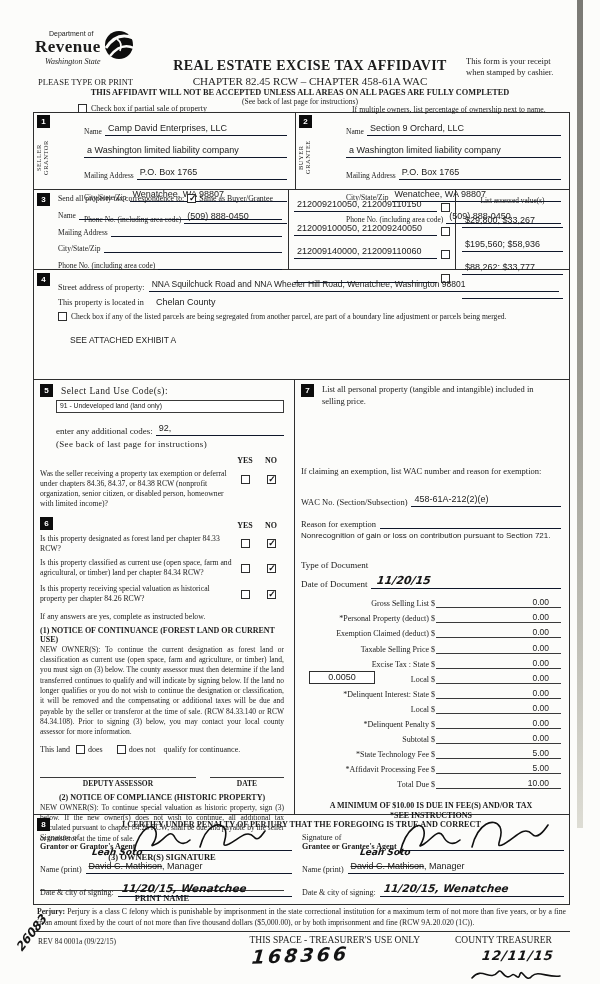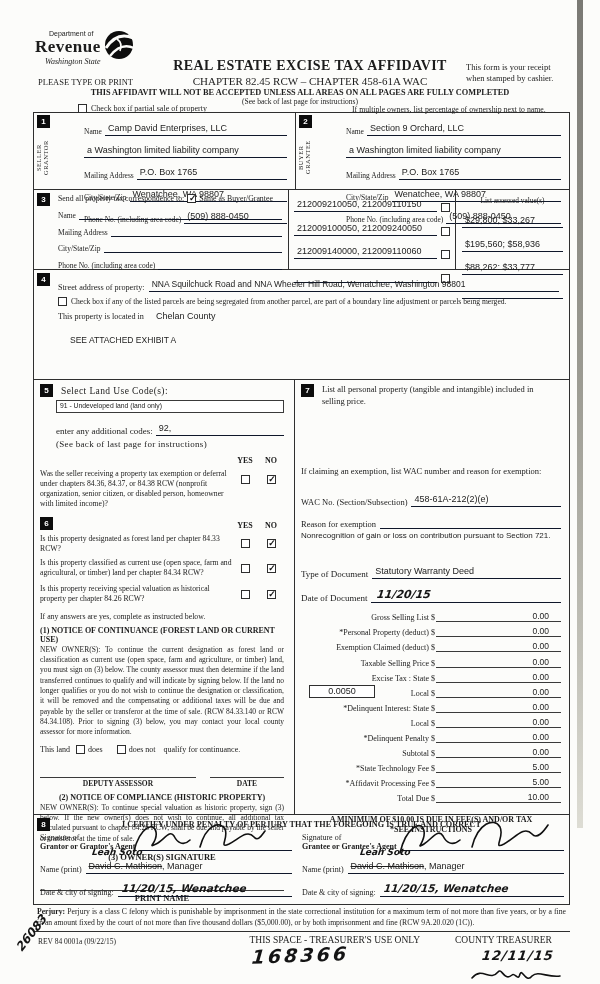--- a/index.html
+++ b/index.html
@@ -84,21 +84,21 @@
         <path d="M3 19 Q14 2 30 9" stroke="#fcfcfa" stroke-width="3" fill="none"></path>
         <path d="M7 27 Q18 13 31 19" stroke="#fcfcfa" stroke-width="2.4" fill="none"></path>
         <path d="M14 10 Q20 14 17 22" stroke="#fcfcfa" stroke-width="1.6" fill="none"></path>
       </svg>
     </div>
   </div>
 
   <div class="abs title" style="left:140px; top:58px; width:340px;">REAL ESTATE EXCISE TAX AFFIDAVIT</div>
   <div class="abs subtitle" style="left:140px; top:73px; width:340px;">CHAPTER 82.45 RCW – CHAPTER 458-61A WAC</div>
 
-  <div class="abs receipt-note" style="left:466px; top:62px; width:110px;">
+  <div class="abs receipt-note" style="left:466px; top:56px; width:110px;">
     <div>This form is your receipt</div>
     <div>when stamped by cashier.</div>
   </div>
 
   <div class="abs small-caps" style="left:38px; top:77px;">PLEASE TYPE OR PRINT</div>
   <div class="abs warning" style="left:40px; top:88px; width:520px;">THIS AFFIDAVIT WILL NOT BE ACCEPTED UNLESS ALL AREAS ON ALL PAGES ARE FULLY COMPLETED</div>
   <div class="abs seeback" style="left:40px; top:97px; width:520px;">(See back of last page for instructions)</div>
 
   <div class="abs" style="left:78px; top:104px; display:flex; align-items:center;">
     <span class="cb"></span>
@@ -232,27 +232,27 @@
     </div>
   </div>
 
   <div class="sec" style="left:33px; top:270px; width:537px; height:110px; border-left:1px solid #2f2f2f; border-right:1px solid #2f2f2f; border-bottom:1px solid #2f2f2f;">
     <span class="numbox abs" style="left:3px; top:3px;">4</span>
     <div style="margin-left:24px; margin-right:10px; padding-top:3px;">
       <div class="frow">
         <span style="font-size:8.2px; flex:none; padding-right:4px;">Street address of property:</span>
         <span class="fline"><span class="fval" style="font-size:8.5px;">NNA Squilchuck Road and NNA Wheeler Hill Road, Wenatchee, Washington 98801</span></span>
       </div>
+      <div style="margin-top:5px; font-size:8.2px;">
+        <span>This property is located in</span>
+        <span class="fval" style="font-size:9px; padding-left:10px;">Chelan County</span>
+      </div>
       <div style="margin-top:5px; display:flex; align-items:center;">
         <span class="cb"></span>
         <span style="font-size:7.6px; margin-left:4px;">Check box if any of the listed parcels are being segregated from another parcel, are part of a boundary line adjustment or parcels being merged.</span>
-      </div>
-      <div style="margin-top:5px; font-size:8.2px;">
-        <span>This property is located in</span>
-        <span class="fval" style="font-size:9px; padding-left:10px;">Chelan County</span>
       </div>
       <div style="margin-top:14px; margin-left:12px; font:8.5px 'Liberation Sans', sans-serif;">SEE ATTACHED EXHIBIT A</div>
     </div>
   </div>
 
   <div class="sec" style="left:33px; top:380px; width:262px; height:435px; border-left:1px solid #2f2f2f; border-right:1px solid #2f2f2f; border-bottom:1px solid #2f2f2f;">
     <div style="padding:4px 10px 0 6px;">
       <div style="display:flex; align-items:center;">
         <span class="numbox">5</span>
         <span style="font-size:9.5px; margin-left:8px; letter-spacing:.4px;">Select Land Use Code(s):</span>
@@ -352,23 +352,22 @@
       </div>
 
       <div class="frow" style="margin-top:11px;">
         <span style="font-size:8.5px; flex:none; padding-right:4px;">Reason for exemption</span>
         <span class="fline"></span>
       </div>
       <div style="margin-top:2px; font:8px 'Liberation Sans', sans-serif;">Nonrecognition of gain or loss on contribution pursuant to Section 721.</div>
 
       <div class="frow" style="margin-top:20px;">
         <span style="font-size:9px; flex:none; padding-right:4px;">Type of Document</span>
-        <span class="fline"><span class="fval">Statutory Warranty Deed</span></span>
-      </div>
-      <div class="frow" style="margin-top:5px;">
+      </div>
+      <div class="frow" style="">
         <span style="font-size:9px; flex:none; padding-right:4px;">Date of Document</span>
         <span class="fline" style="min-height:14px;"><span class="hand" style="font-size:11px; padding-left:6px;">11/20/15</span></span>
       </div>
 
       <div style="margin-top:8px;">
         <div class="fee-row">
           <span class="fee-label">Gross Selling List</span>
             <span class="dollar">$</span>
           <span class="fee-line"><span>0.00</span></span>
         </div>

